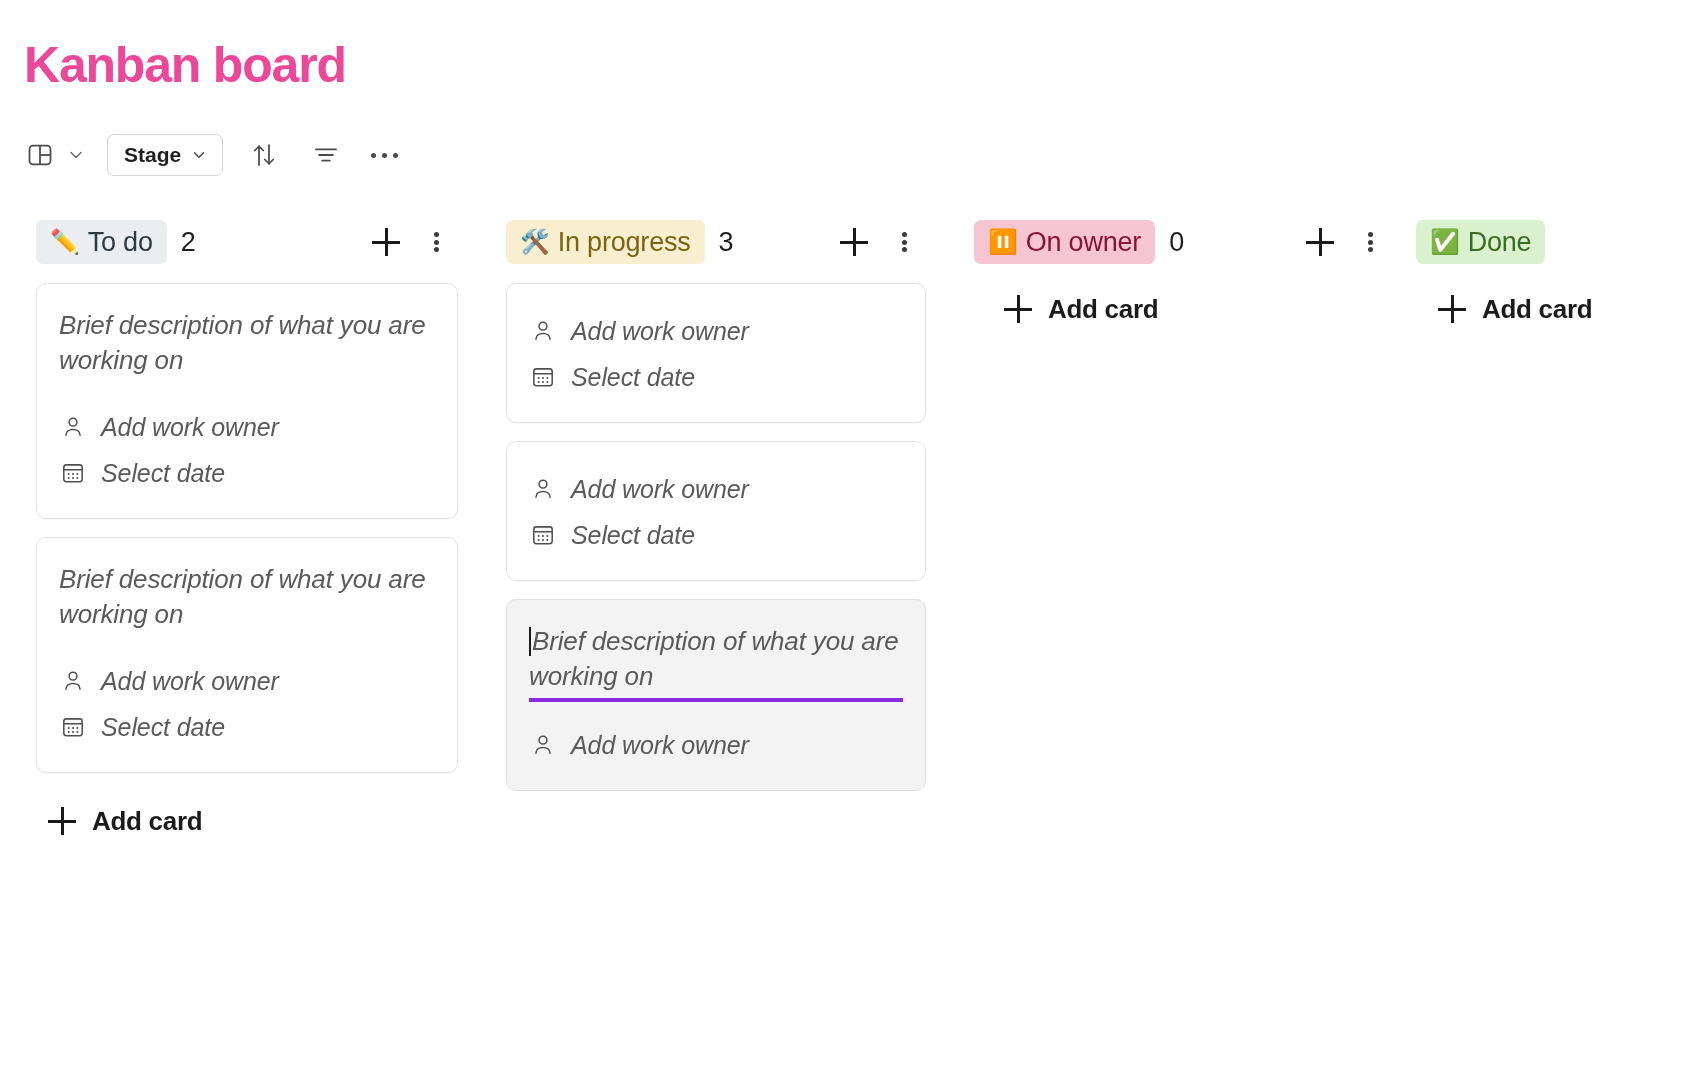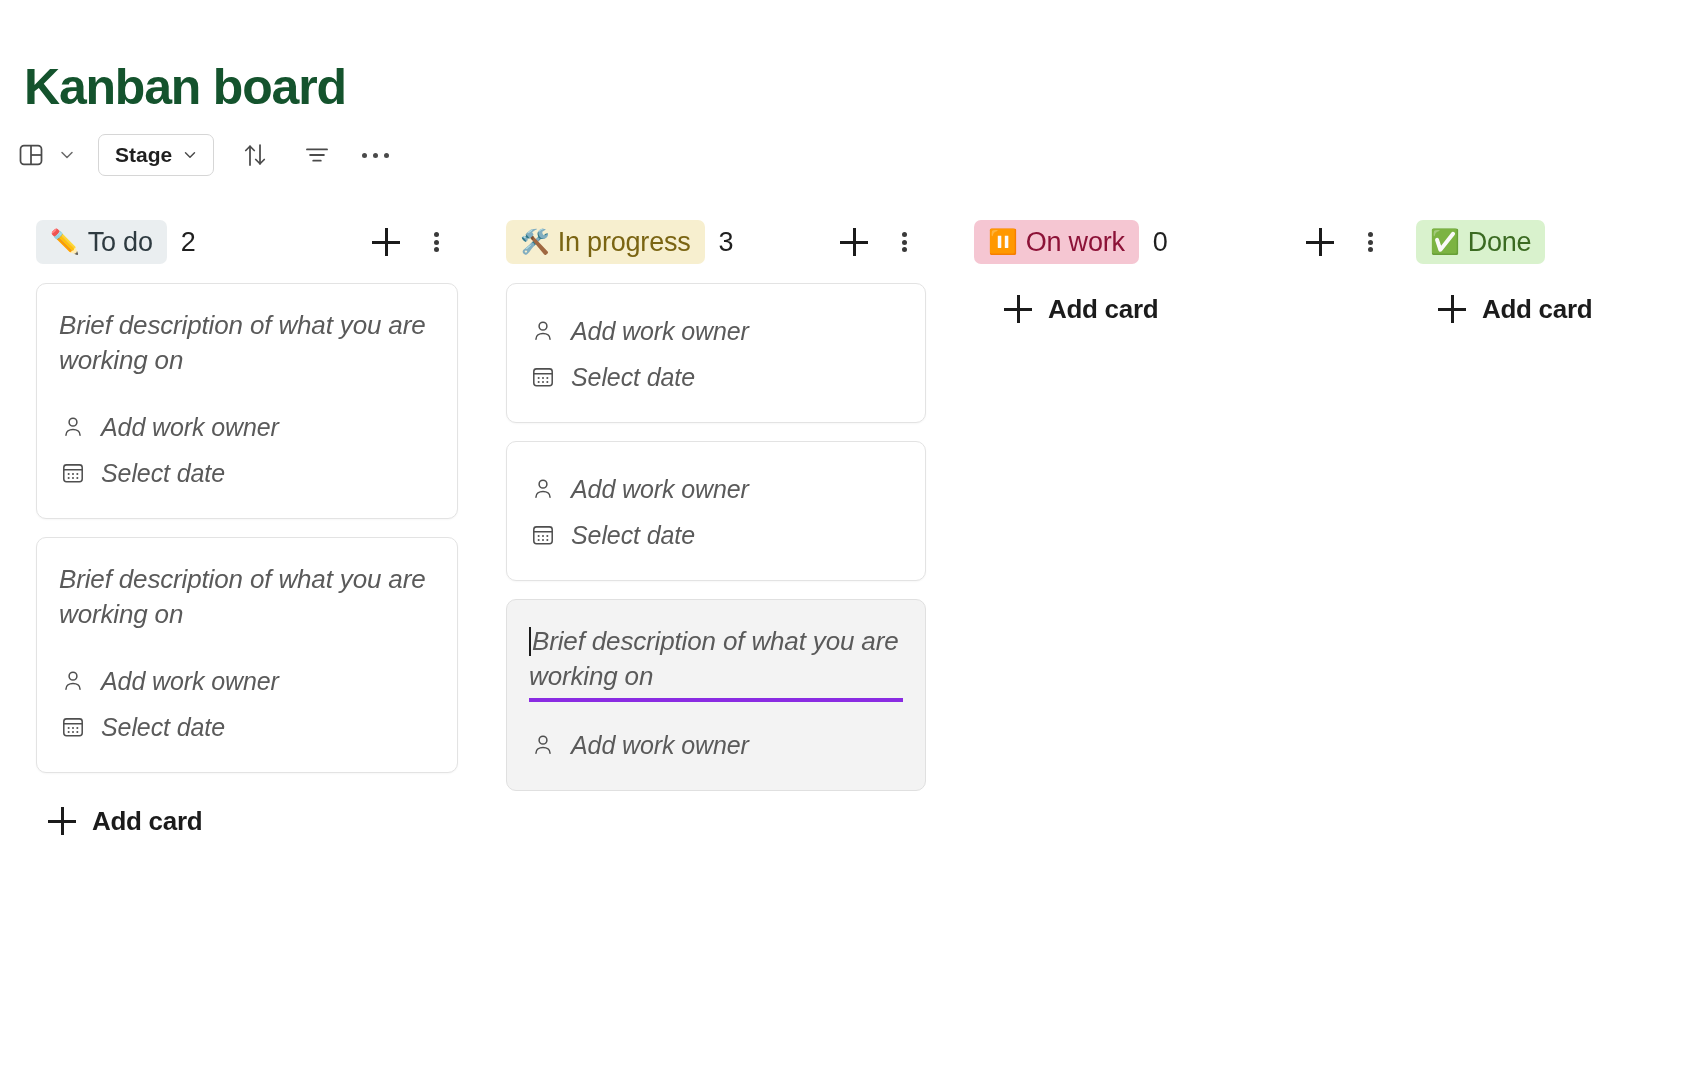--- a/index.html
+++ b/index.html
@@ -22,29 +22,28 @@
   }
 
   
   .page-title {
     position: absolute;
     left: 24px;
     top: 40px;
     font-size: 50px;
     font-weight: 700;
     letter-spacing: -1.2px;
-    color: #14532d;
+    color: #ec4899;
     line-height: 1.0;
-    margin-top: 22px;
   }
 
   
   .toolbar {
     position: absolute;
-    left: 12px;
+    left: 21px;
     top: 131px;
     height: 48px;
     display: flex;
     align-items: center;
     gap: 0px;
   }
 
   .tb-btn {
     display: flex;
     align-items: center;
@@ -498,21 +497,21 @@
             <span>Add work owner</span>
           </div>
         </div>
       </div>
     </div>
 
     <div class="column col-hold">
       <div class="col-header">
         <span class="col-chip chip-hold">
           <span class="emoji">⏸️</span>
-          <span>On work</span>
+          <span>On owner</span>
         </span>
         <span class="col-count">0</span>
         <span class="col-actions">
           <span class="col-action">
             <span class="plus-glyph"></span>
           </span>
           <span class="col-action kebab">
             <span style="display:block">
               <span class="dot"></span>
               <span class="dot"></span>

